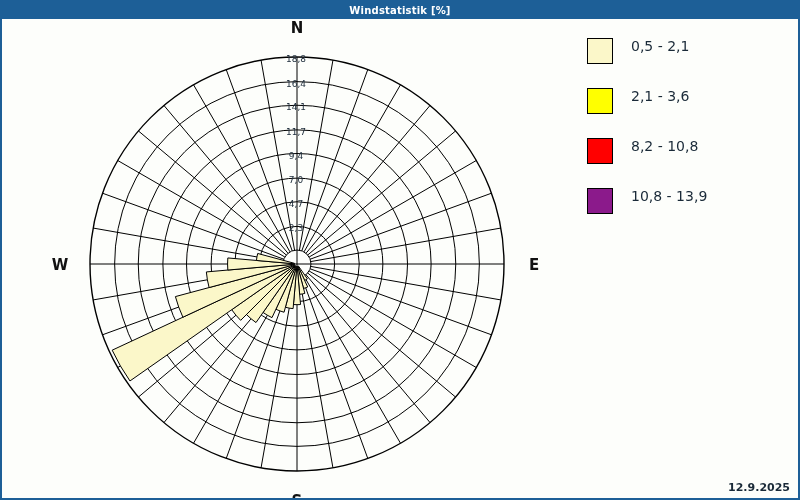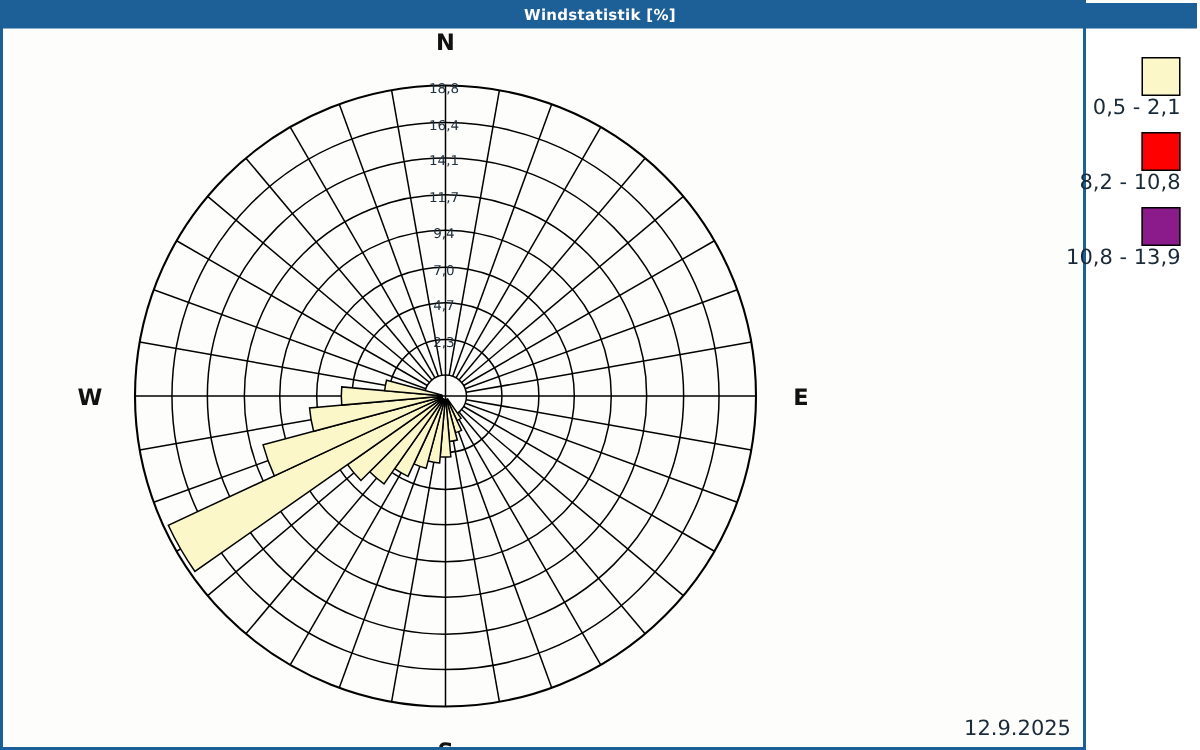--- a/index.html
+++ b/index.html
@@ -4,21 +4,21 @@
 <style>
   html,body{margin:0;padding:0;}
   body{
     width:800px;height:500px;
     background:#ffffff;
     font-family:"DejaVu Sans", sans-serif;
     overflow:hidden;
   }
   #app{
     position:relative;
-    width:724px;height:500px;
+    width:800px;height:500px;
     box-sizing:border-box;
     border:2px solid #1d5f97;
     background:#fdfefb;
   }
   #titlebar{
     position:absolute;left:0;top:0;
     width:796px;height:17px;
     background:#1d5f97;
     color:#ffffff;
     font-size:10px;
@@ -43,43 +43,43 @@
     fill:#22313f;
   }
   .grid-line{stroke:#000000;fill:none;}
   .petal{stroke:#000000;stroke-width:1;}
   #legend{
     position:absolute;
     left:585px;top:36px;
     width:200px;
   }
   .legend-row{
-    display:flex;align-items:flex-end;
+    display:flex;align-items:flex-start;
     height:50px;
-    flex-direction:column;
   }
   .swatch{
     width:26px;height:26px;
     border:1px solid #000000;
     box-sizing:border-box;
     flex:0 0 auto;
   }
   .legend-label{
     margin-left:18px;
     font-family:"DejaVu Sans", sans-serif;
     font-size:14px;
     color:#1a2a38;
     white-space:nowrap;
   }
   #datestamp{
     position:absolute;
     right:8px;bottom:4px;
     font-family:"DejaVu Sans", sans-serif;
-    font-size:14px;
+    font-size:11px;
     color:#1a2a38;
+    font-weight:bold;
   }
 </style>
 </head>
 <body>
 
 <div id="app">
 
   <div id="titlebar">
     <span>Windstatistik [%]</span>
   </div>
@@ -165,20 +165,24 @@
       <text class="cardinal" id="lbl-w" x="58" y="251" text-anchor="middle">W</text>
     </svg>
   </div>
 
   <div id="legend">
       <div class="legend-row">
         <div class="swatch" style="background: rgb(251, 247, 201);"></div>
         <div class="legend-label">0,5 - 2,1</div>
       </div>
       <div class="legend-row">
+        <div class="swatch" style="background: rgb(255, 255, 0);"></div>
+        <div class="legend-label">2,1 - 3,6</div>
+      </div>
+      <div class="legend-row">
         <div class="swatch" style="background: rgb(255, 0, 0);"></div>
         <div class="legend-label">8,2 - 10,8</div>
       </div>
       <div class="legend-row">
         <div class="swatch" style="background: rgb(139, 26, 139);"></div>
         <div class="legend-label">10,8 - 13,9</div>
       </div>
     </div>
 
   <div id="datestamp">12.9.2025</div>

